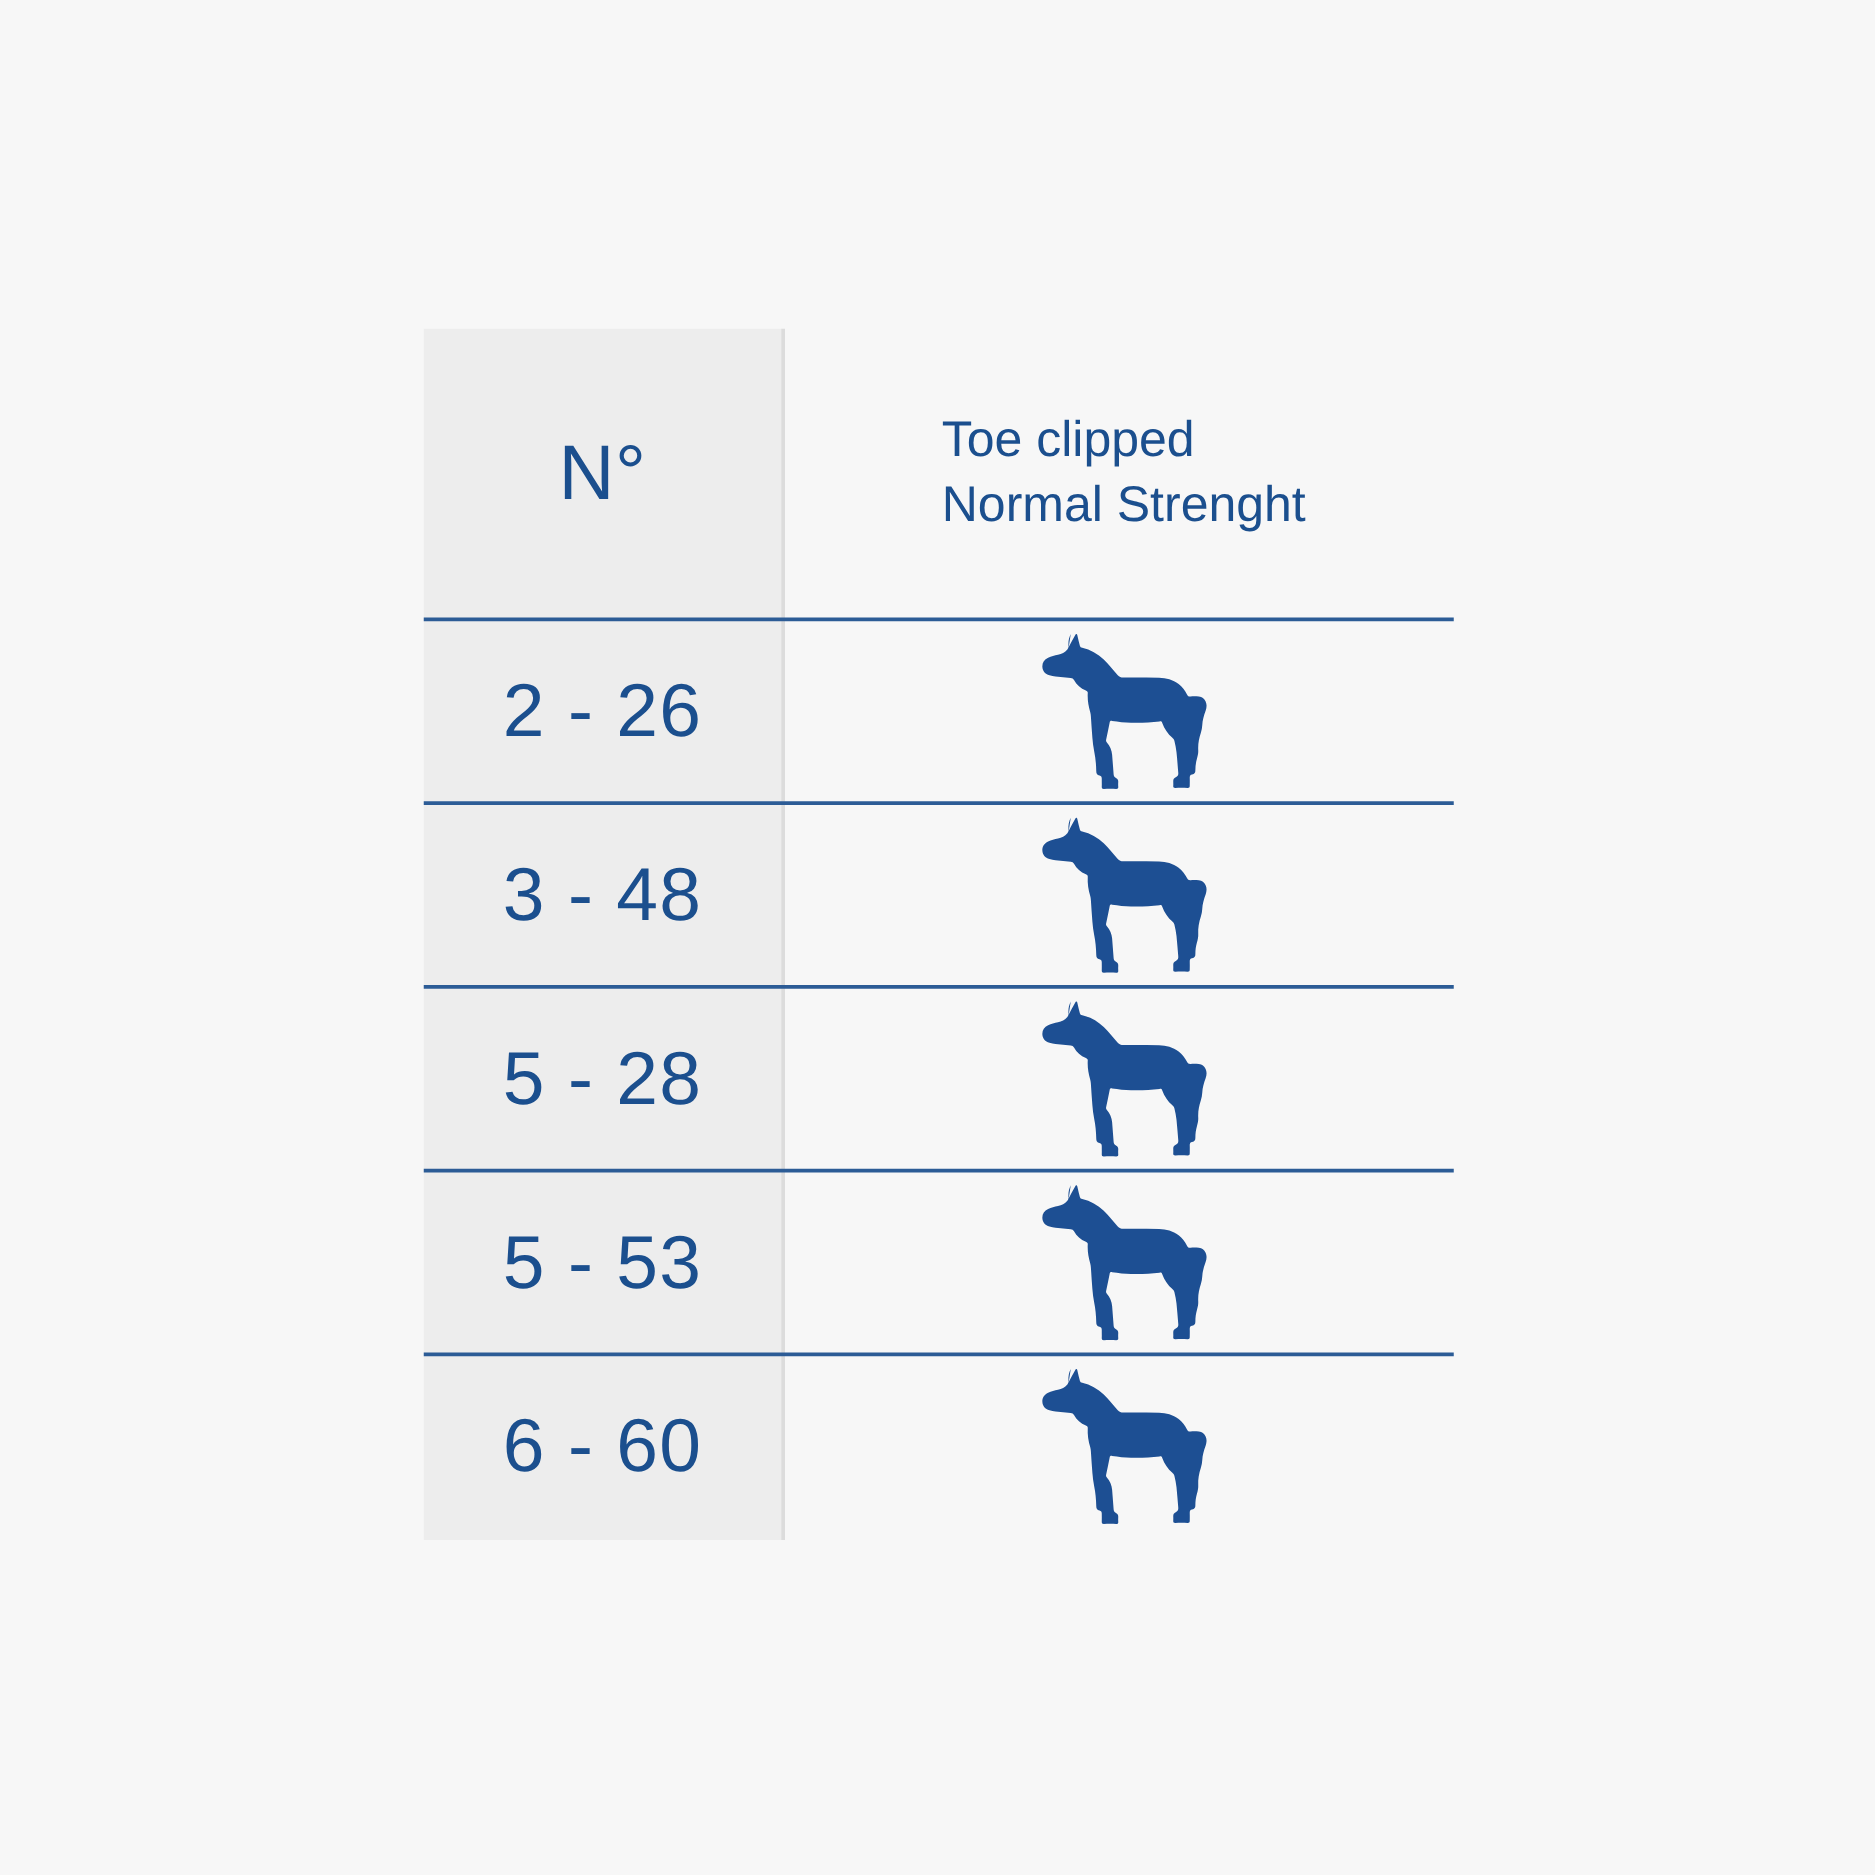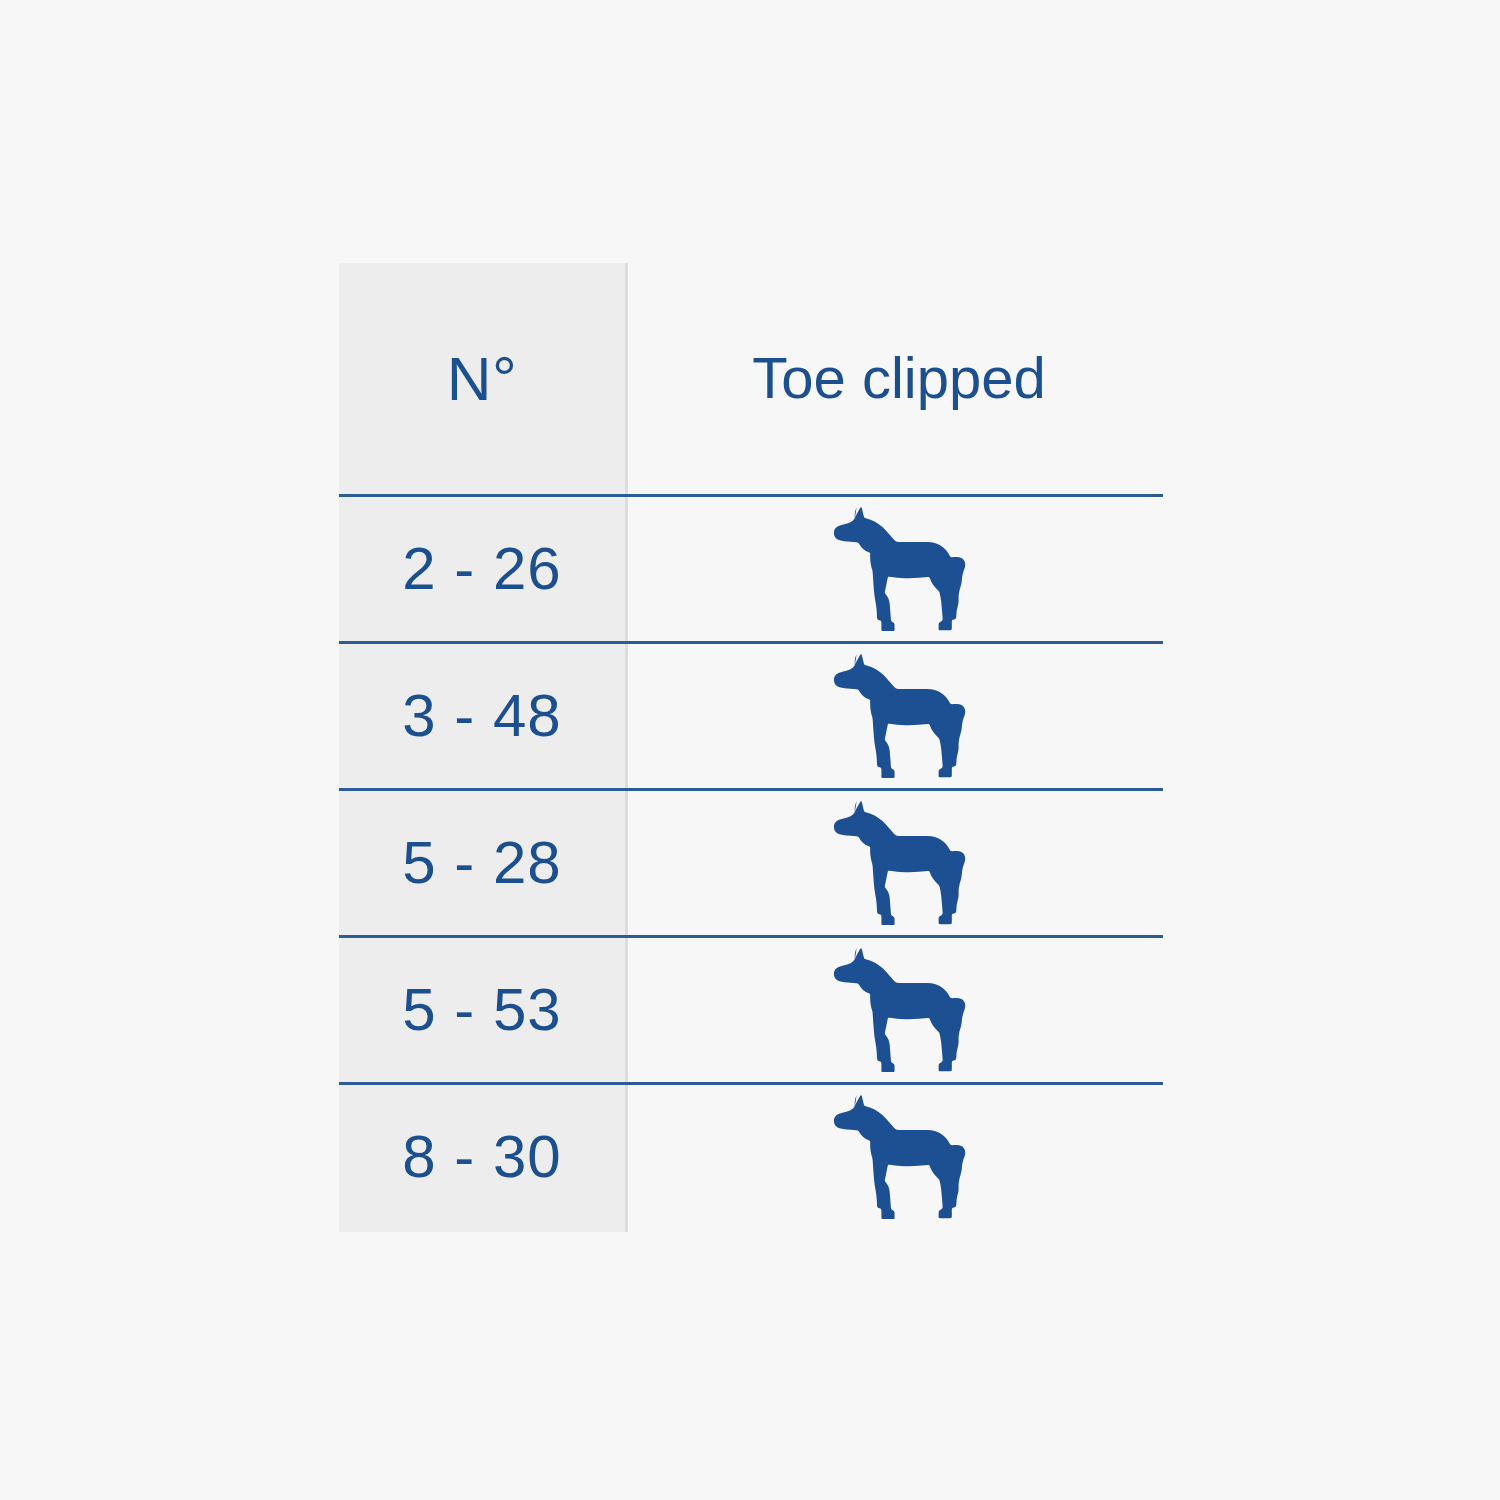--- a/index.html
+++ b/index.html
@@ -82,21 +82,21 @@
     height: 231px;
   }
   .head-num {
     font-size: 62px;
     color: #1b4f8e;
     letter-spacing: 0.5px;
     line-height: 1;
     font-weight: 400;
   }
   .head-title {
-    font-size: 58px;
+    font-size: 40px;
     color: #1b4f8e;
     line-height: 1.28;
     text-align: left;
     font-weight: 400;
     padding-left: 10px;
   }
   .head-title .ln { display: block; white-space: nowrap; }
 
   
   .sep {
@@ -144,20 +144,21 @@
 
     <div class="table-inner">
 
       <div class="row row-head">
         <div class="cell-num">
           <span class="head-num">N°</span>
         </div>
         <div class="cell-pic">
           <span class="head-title">
             <span class="ln">Toe clipped</span>
+            <span class="ln">Normal Strenght</span>
           </span>
         </div>
       </div>
 
       <div class="sep"></div>
 
       <div class="row row-data">
         <div class="cell-num">
           <span class="num-text">2 - 26</span>
         </div>
@@ -212,21 +213,21 @@
               <path fill="#1d4f93" d="M37.0 17.5c1.6-3.1 3.2-6.2 5.0-9.2 0.9-1.5 1.6-1.3 2.0 0.4 0.6 2.6 1.2 5.2 1.9 7.8 0.3 1.0 0.8 1.5 1.9 1.7 6.6 1.5 12.3 4.7 17.2 9.4 4.0 3.9 7.5 8.3 11.2 12.5 1.2 1.3 2.6 1.9 4.4 1.9 9.6-0.1 19.1 0.0 28.7 0.1 5.7 0.1 11.0 1.6 15.6 5.1 2.9 2.2 5.1 5.0 6.7 8.3 0.7 1.4 1.4 1.8 2.9 1.7 2.2-0.2 4.4-0.1 6.6 0.0 2.6 0.2 4.3 1.7 5.4 4.0 1.1 2.4 0.9 4.9 0.0 7.3-1.4 3.8-2.5 7.6-2.7 11.7-0.1 2.0-0.5 4.1-1.1 6.0-1.5 4.6-2.4 9.2-2.1 14.1 0.1 2.2-0.4 4.4-1.0 6.5-0.9 3.1-1.3 6.2-1.3 9.4 0.0 2.0-0.6 3.0-2.6 3.3-1.5 0.2-1.9 1.2-1.9 2.6 0.1 2.2 0.0 4.3 0.0 6.5 0 1.2-0.4 1.7-1.7 1.7-3.3-0.1-6.6-0.1-9.9 0.0-1.3 0.0-1.7-0.5-1.6-1.7 0.1-1.3 0.0-2.6 0.0-3.9 0.0-1.5 0.6-2.4 2.0-3.0 1.7-0.7 2.2-1.9 2.0-3.7-0.5-5.4-0.8-10.8-1.4-16.2-0.3-3.1-1.0-6.2-1.7-9.2-0.2-0.9-0.9-1.8-1.6-2.4-3.7-3.3-6.4-7.2-8.1-11.9-0.4-1.1-1.0-1.3-2.1-1.2-7.6 0.9-15.2 1.4-22.9 1.1-5.1-0.2-10.1-0.9-15.1-1.5-1.3-0.2-1.8 0.2-2.0 1.4-0.9 4.6-1.8 9.1-2.8 13.6-0.2 0.9 0.0 1.5 0.6 2.2 2.5 2.8 3.9 6.1 4.2 9.9 0.4 5.2 0.8 10.3 1.2 15.5 0.1 1.4 0.6 2.4 1.9 3.0 1.3 0.6 1.8 1.6 1.8 3.0-0.1 1.4-0.1 2.8 0.0 4.2 0.1 1.2-0.4 1.6-1.6 1.6-3.3-0.1-6.6-0.1-9.9 0.0-1.3 0.0-1.7-0.4-1.7-1.7 0.1-2.2 0.0-4.4 0.0-6.6 0.0-1.3-0.4-2.2-1.8-2.5-2.0-0.4-2.6-1.5-2.6-3.6-0.1-5.4-0.6-10.7-1.7-16.0-0.7-3.5-1.1-7.1-1.4-10.6-0.5-5.7-0.8-11.5-1.2-17.2-0.1-1.0-0.2-2.1-0.5-3.1-1.5-5.0-2.3-10.1-2.0-15.3 0.1-1.2-0.4-1.8-1.5-2.2-4.2-1.6-7.3-4.5-9.5-8.4-0.6-1.1-1.4-1.5-2.6-1.6-4.1-0.3-8.1-0.7-12.2-1.1-1.6-0.2-3.2-0.5-4.8-1.0-3.5-1.1-5.5-3.5-5.7-6.7-0.2-3.3 1.4-5.9 4.6-7.4 2.5-1.2 5.2-1.9 7.9-2.4 3.0-0.6 5.5-1.9 7.5-4.2 0.7-0.8 1.0-1.6 0.9-2.7-0.3-3.4 0.3-6.6 1.8-9.6z"></path>
             </svg>
           </span>
         </div>
       </div>
 
       <div class="sep"></div>
 
       <div class="row row-data">
         <div class="cell-num">
-          <span class="num-text">8 - 30</span>
+          <span class="num-text">6 - 60</span>
         </div>
         <div class="cell-pic">
           <span class="horse-wrap">
             <svg viewBox="0 0 158 138" xmlns="http://www.w3.org/2000/svg" aria-hidden="true">
               <path fill="#1d4f93" d="M37.0 17.5c1.6-3.1 3.2-6.2 5.0-9.2 0.9-1.5 1.6-1.3 2.0 0.4 0.6 2.6 1.2 5.2 1.9 7.8 0.3 1.0 0.8 1.5 1.9 1.7 6.6 1.5 12.3 4.7 17.2 9.4 4.0 3.9 7.5 8.3 11.2 12.5 1.2 1.3 2.6 1.9 4.4 1.9 9.6-0.1 19.1 0.0 28.7 0.1 5.7 0.1 11.0 1.6 15.6 5.1 2.9 2.2 5.1 5.0 6.7 8.3 0.7 1.4 1.4 1.8 2.9 1.7 2.2-0.2 4.4-0.1 6.6 0.0 2.6 0.2 4.3 1.7 5.4 4.0 1.1 2.4 0.9 4.9 0.0 7.3-1.4 3.8-2.5 7.6-2.7 11.7-0.1 2.0-0.5 4.1-1.1 6.0-1.5 4.6-2.4 9.2-2.1 14.1 0.1 2.2-0.4 4.4-1.0 6.5-0.9 3.1-1.3 6.2-1.3 9.4 0.0 2.0-0.6 3.0-2.6 3.3-1.5 0.2-1.9 1.2-1.9 2.6 0.1 2.2 0.0 4.3 0.0 6.5 0 1.2-0.4 1.7-1.7 1.7-3.3-0.1-6.6-0.1-9.9 0.0-1.3 0.0-1.7-0.5-1.6-1.7 0.1-1.3 0.0-2.6 0.0-3.9 0.0-1.5 0.6-2.4 2.0-3.0 1.7-0.7 2.2-1.9 2.0-3.7-0.5-5.4-0.8-10.8-1.4-16.2-0.3-3.1-1.0-6.2-1.7-9.2-0.2-0.9-0.9-1.8-1.6-2.4-3.7-3.3-6.4-7.2-8.1-11.9-0.4-1.1-1.0-1.3-2.1-1.2-7.6 0.9-15.2 1.4-22.9 1.1-5.1-0.2-10.1-0.9-15.1-1.5-1.3-0.2-1.8 0.2-2.0 1.4-0.9 4.6-1.8 9.1-2.8 13.6-0.2 0.9 0.0 1.5 0.6 2.2 2.5 2.8 3.9 6.1 4.2 9.9 0.4 5.2 0.8 10.3 1.2 15.5 0.1 1.4 0.6 2.4 1.9 3.0 1.3 0.6 1.8 1.6 1.8 3.0-0.1 1.4-0.1 2.8 0.0 4.2 0.1 1.2-0.4 1.6-1.6 1.6-3.3-0.1-6.6-0.1-9.9 0.0-1.3 0.0-1.7-0.4-1.7-1.7 0.1-2.2 0.0-4.4 0.0-6.6 0.0-1.3-0.4-2.2-1.8-2.5-2.0-0.4-2.6-1.5-2.6-3.6-0.1-5.4-0.6-10.7-1.7-16.0-0.7-3.5-1.1-7.1-1.4-10.6-0.5-5.7-0.8-11.5-1.2-17.2-0.1-1.0-0.2-2.1-0.5-3.1-1.5-5.0-2.3-10.1-2.0-15.3 0.1-1.2-0.4-1.8-1.5-2.2-4.2-1.6-7.3-4.5-9.5-8.4-0.6-1.1-1.4-1.5-2.6-1.6-4.1-0.3-8.1-0.7-12.2-1.1-1.6-0.2-3.2-0.5-4.8-1.0-3.5-1.1-5.5-3.5-5.7-6.7-0.2-3.3 1.4-5.9 4.6-7.4 2.5-1.2 5.2-1.9 7.9-2.4 3.0-0.6 5.5-1.9 7.5-4.2 0.7-0.8 1.0-1.6 0.9-2.7-0.3-3.4 0.3-6.6 1.8-9.6z"></path>
             </svg>
           </span>
         </div>
       </div>
 

